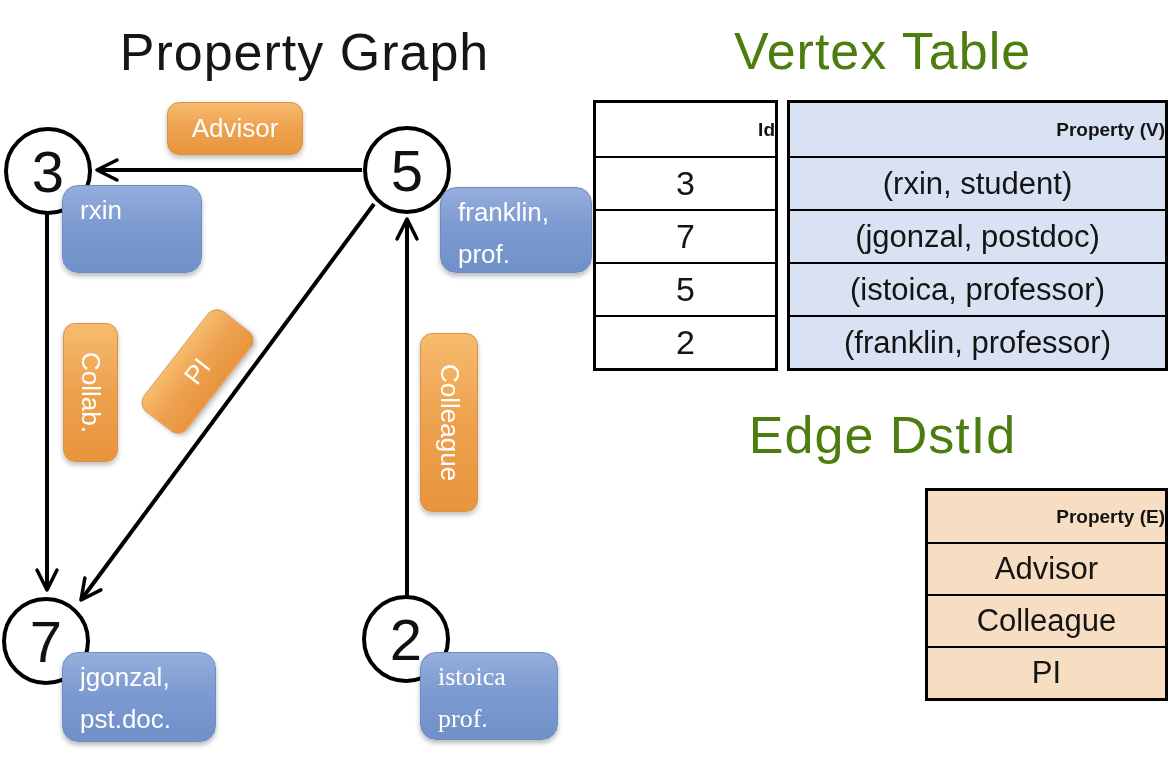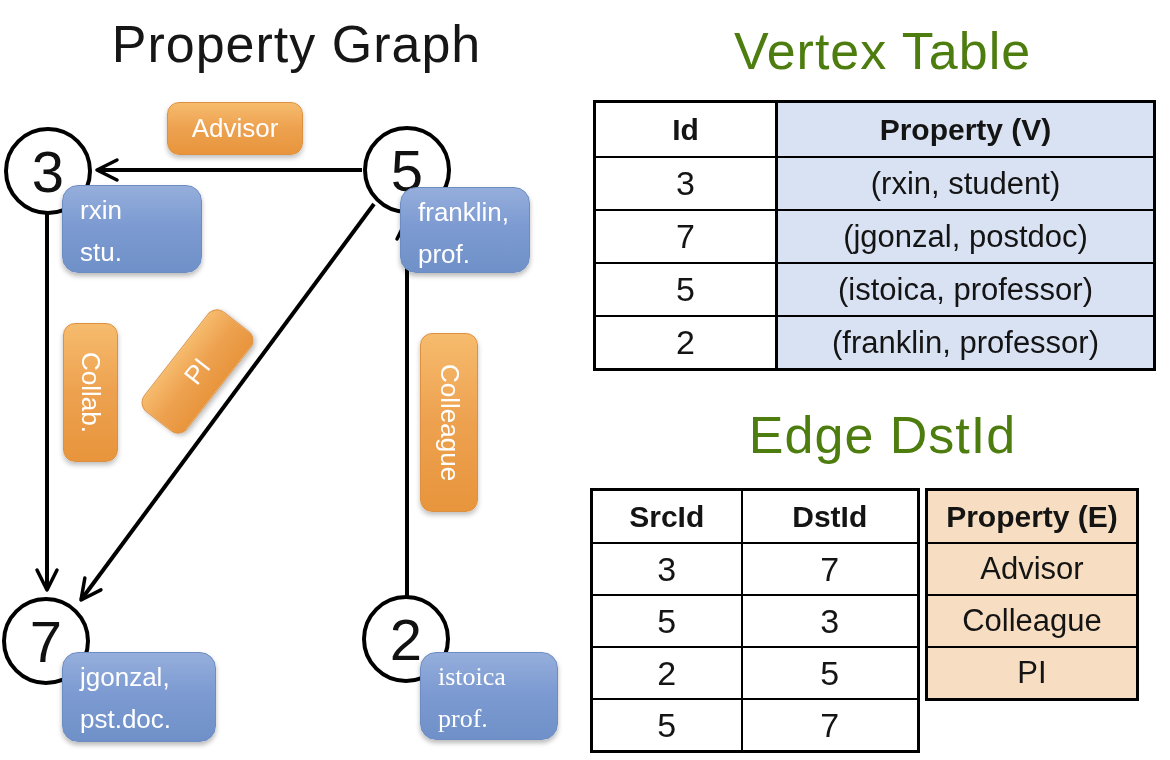--- a/index.html
+++ b/index.html
@@ -1,66 +1,66 @@
 <!DOCTYPE html>
 <html><head>
 <meta charset="utf-8">
 <style>
   html,body{margin:0;padding:0;background:#fff;}
   #canvas{position:relative;width:1170px;height:760px;background:#fff;overflow:hidden;
           font-family:"Liberation Sans",sans-serif;color:#141414;}
   
   #graph-panel{position:absolute;left:0;top:0;width:585px;height:760px;}
-  #graph-title{position:absolute;left:0;top:10px;width:585px;margin:4px;text-align:center;
+  #graph-title{position:absolute;left:0;top:10px;width:585px;margin:12px;text-align:center;
                font-size:52px;font-weight:300;letter-spacing:1px;color:#161616;}
   #edges-layer{position:absolute;left:0;top:0;z-index:1;}
   .vnode{position:absolute;width:88px;height:88px;border:4px solid #000;border-radius:50%;
          background:#fff;box-sizing:border-box;display:flex;align-items:center;justify-content:center;
          font-size:58px;font-weight:300;color:#111;z-index:2;}
   #node-3{left:4px;top:127px;}
   #node-5{left:363px;top:126px;}
   #node-7{left:2px;top:597px;}
   #node-2{left:362px;top:595px;}
   .vprop{position:absolute;z-index:4;border-radius:16px;box-sizing:border-box;
          background:linear-gradient(180deg,#95aedb 0%,#7d9bd2 45%,#6f90c8 100%);
          border:1px solid #6d8cc2;box-shadow:0 3px 5px rgba(0,0,0,0.28);
          color:#fff;font-size:26px;line-height:42px;padding:3px 0 0 17px;}
   #prop-3{left:62px;top:185px;width:140px;height:88px;}
-  #prop-5{left:400px;top:187px;width:130px;height:86px;}
+  #prop-5{left:440px;top:187px;width:152px;height:86px;}
   #prop-7{left:62px;top:652px;width:154px;height:90px;}
   #prop-2{left:420px;top:652px;width:138px;height:88px;font-family:Liberation Serif, serif;}
   .elabel{position:absolute;z-index:3;border-radius:12px;box-sizing:border-box;
           background:linear-gradient(180deg,#f6bb6d 0%,#eda14f 50%,#e8953c 100%);
           border:1px solid #dd9140;box-shadow:0 3px 5px rgba(0,0,0,0.25);
           color:#fff;font-size:26px;display:flex;align-items:center;justify-content:center;}
   #label-advisor{left:167px;top:102px;width:136px;height:53px;}
   #label-collab{left:63px;top:323px;width:55px;height:139px;writing-mode:vertical-rl;}
   #label-colleague{left:420px;top:333px;width:58px;height:179px;writing-mode:vertical-rl;}
   #label-pi{left:134px;top:344px;width:127px;height:55px;transform:rotate(-52deg);}
   
   #tables-panel{position:absolute;left:585px;top:0;width:585px;height:760px;}
   .tbl-title{position:absolute;width:585px;margin:5px;text-align:center;
              font-size:52px;font-weight:300;letter-spacing:1px;color:#4d7c0f;}
   #vertex-title{left:0;top:16px;}
   #edge-title{left:0;top:400px;}
   table{border-collapse:collapse;position:absolute;table-layout:fixed;}
   th,td{border:2px solid #000;text-align:center;vertical-align:middle;padding:0;overflow:hidden;}
-  th{font-size:30px;font-weight:bold;}
+  th{font-size:19px;font-weight:bold;text-align:right;}
   td{font-size:31px;font-weight:300;}
   table{border:3px solid #000;}
   
   #vt-id{left:8px;top:100px;width:185px;}
-  #vt-prop{left:190px;top:100px;width:381px;}
+  #vt-prop{left:202px;top:100px;width:381px;}
   #vt-id th,#vt-prop th{height:53px;}
   #vt-id td,#vt-prop td{height:51px;}
   #vt-id td{font-size:34px;}
   #vt-prop th,#vt-prop td{background:#d9e2f3;}
   
   #et-ids{left:5px;top:488px;width:327px;}
-  #et-prop{left:340px;top:488px;width:214px;border-radius:11px;}
+  #et-prop{left:340px;top:488px;width:243px;border-radius:11px;}
   #et-ids th,#et-prop th{height:51px;}
   #et-ids td,#et-prop td{height:50px;}
   #et-ids td{font-size:34px;}
   #et-ids col.c1{width:150px;}#et-ids col.c2{width:177px;}
   #et-prop th,#et-prop td{background:#f7ddc1;}
 </style>
 </head>
 <body>
 
 <div id="canvas">
@@ -80,21 +80,20 @@
       <line x1="374" y1="204" x2="81" y2="600" stroke="#000" stroke-width="4" marker-end="url(#arrowV)"></line>
     </svg>
 
     <div class="vnode" id="node-3">3</div>
     <div class="vnode" id="node-5">5</div>
     <div class="vnode" id="node-7">7</div>
     <div class="vnode" id="node-2">2</div>
 
     <div class="vprop" id="prop-3">
       <div>rxin</div>
-      <div>stu.</div>
     </div>
     <div class="vprop" id="prop-5">
       <div>franklin,</div>
       <div>prof.</div>
     </div>
     <div class="vprop" id="prop-7">
       <div>jgonzal,</div>
       <div>pst.doc.</div>
     </div>
     <div class="vprop" id="prop-2">
@@ -146,48 +145,20 @@
             <td>(istoica, professor)</td>
           </tr>
       <tr>
             <td>(franklin, professor)</td>
           </tr>
     </tbody>
       </table>
 
     <h2 class="tbl-title" id="edge-title">Edge DstId</h2>
 
-    <table id="et-ids">
-      <colgroup>
-          <col class="c1">
-          <col class="c2">
-        </colgroup>
-      <tbody>
-          <tr>
-        <th>SrcId</th>
-        <th>DstId</th>
-      </tr>
-      <tr>
-        <td>3</td>
-        <td>7</td>
-      </tr>
-      <tr>
-        <td>5</td>
-        <td>3</td>
-      </tr>
-      <tr>
-        <td>2</td>
-        <td>5</td>
-      </tr>
-      <tr>
-        <td>5</td>
-        <td>7</td>
-      </tr>
-    </tbody>
-      </table>
 
     <table id="et-prop">
       <tbody>
           <tr>
         <th>Property (E)</th>
       </tr>
       <tr>
             <td>Advisor</td>
           </tr>
       <tr>

